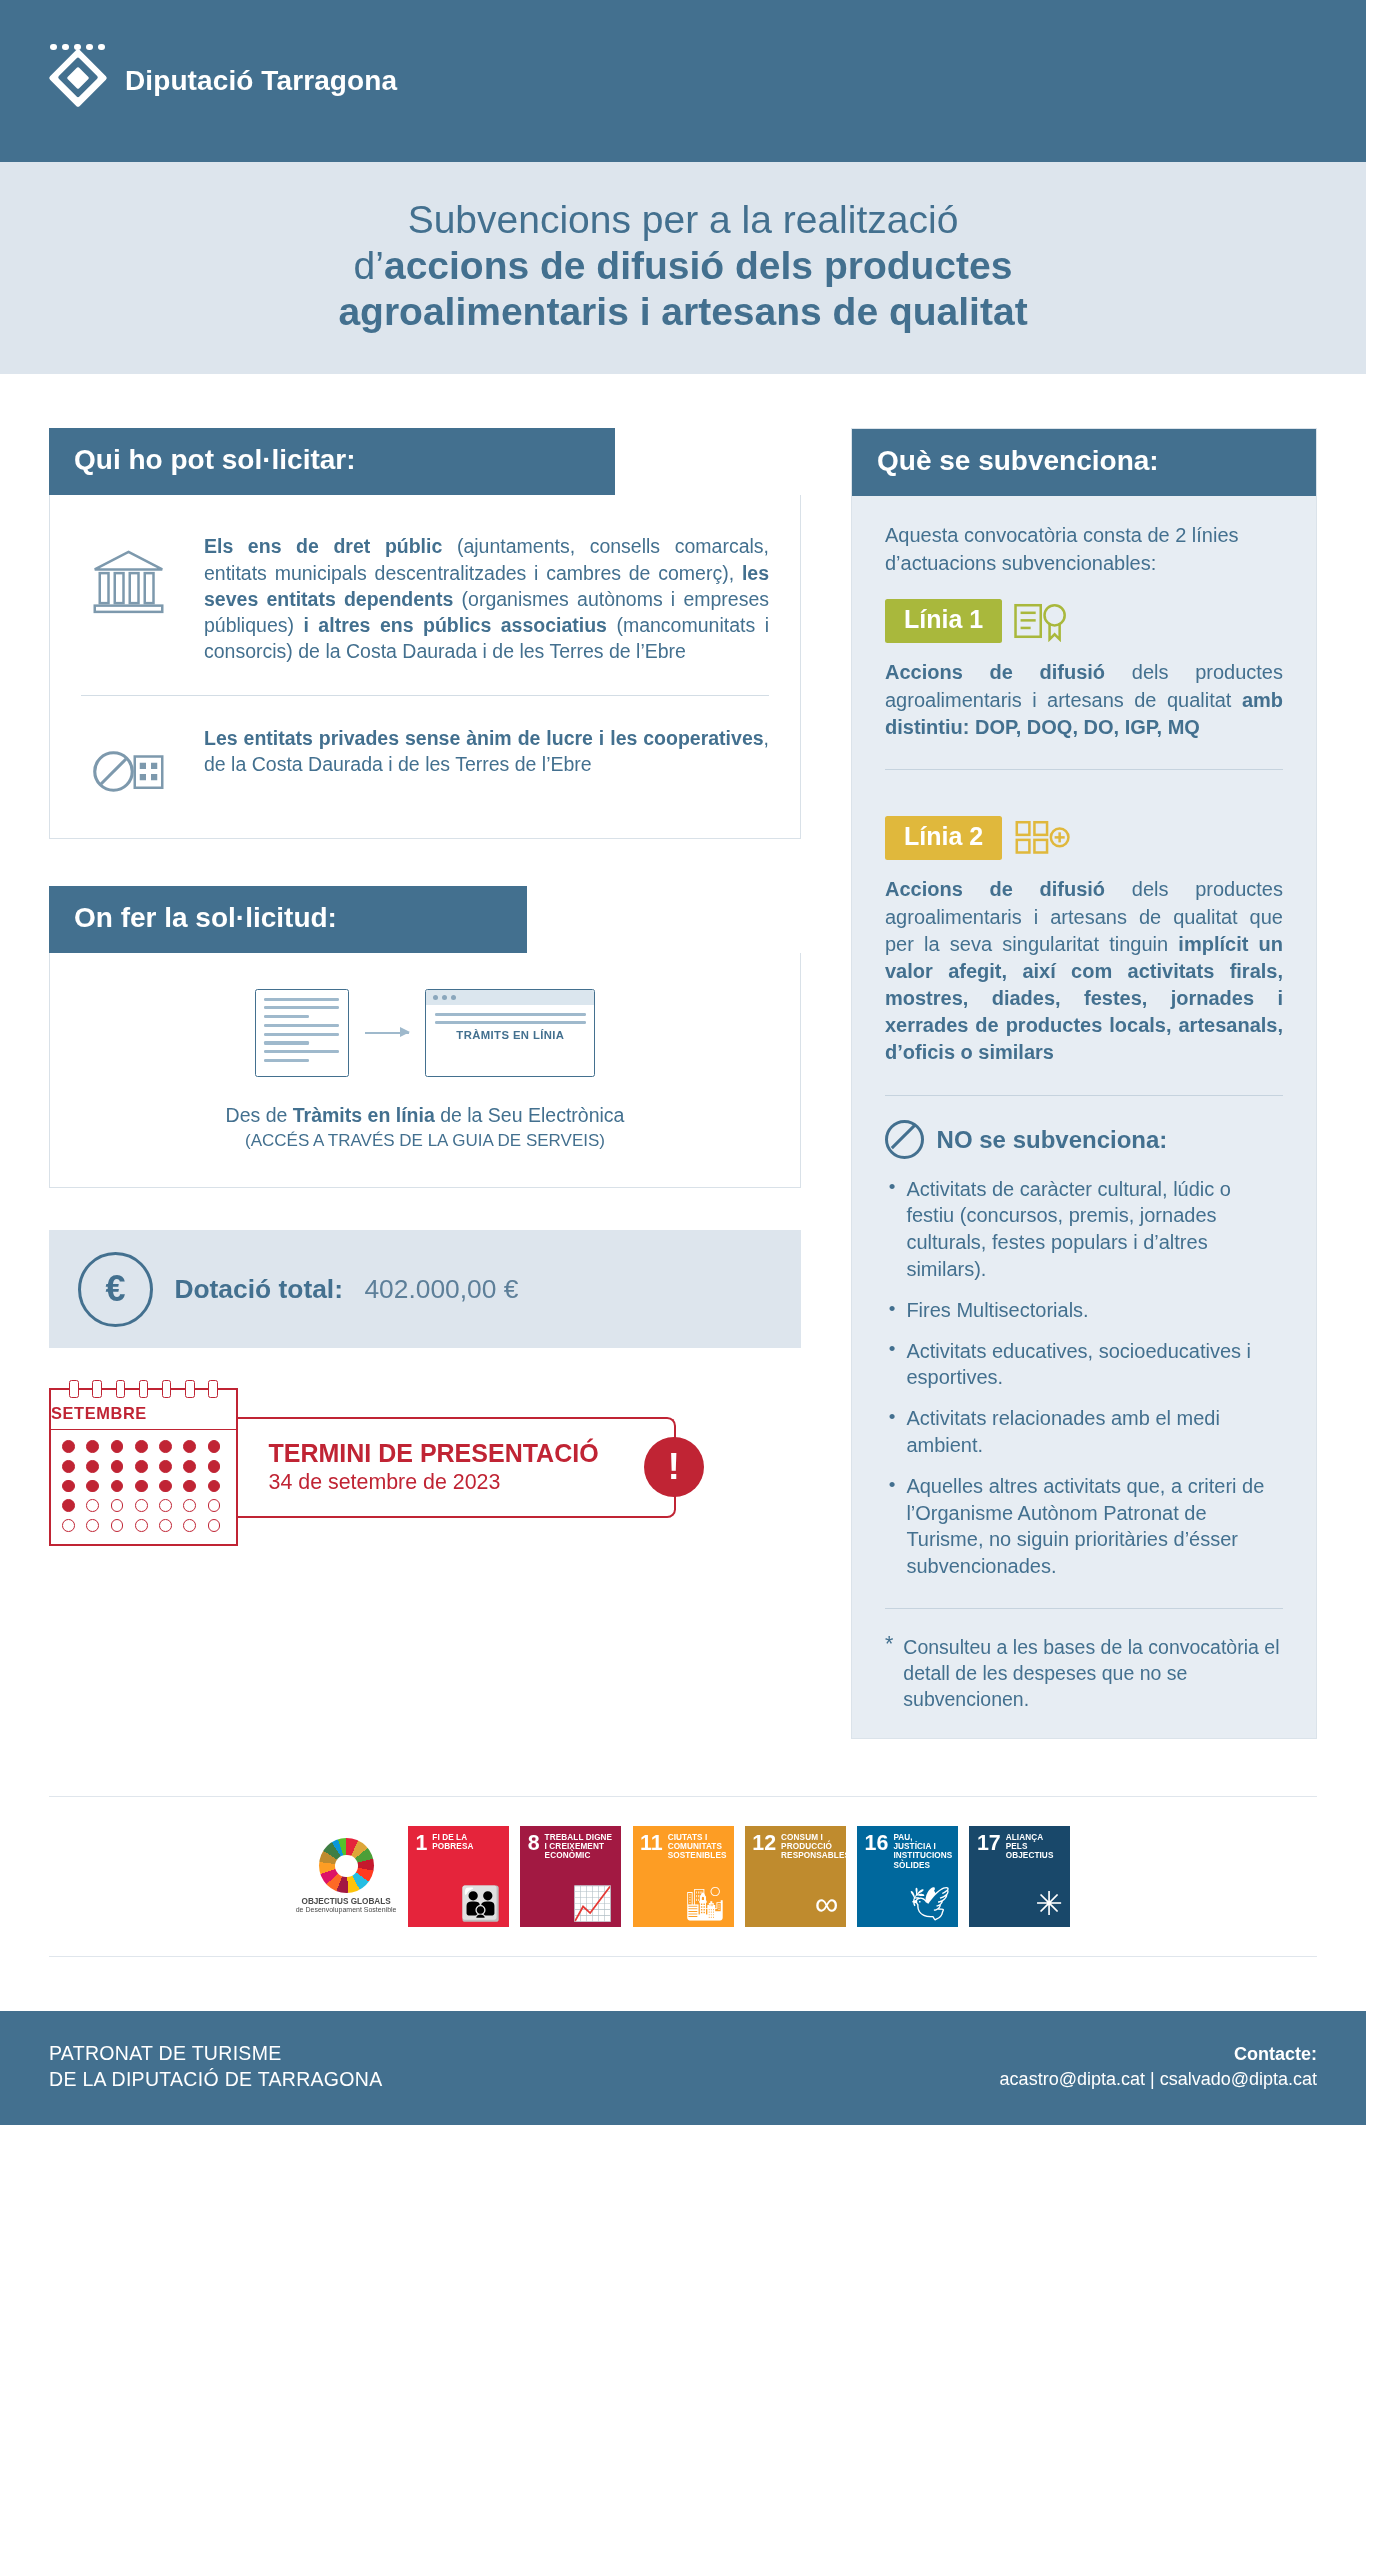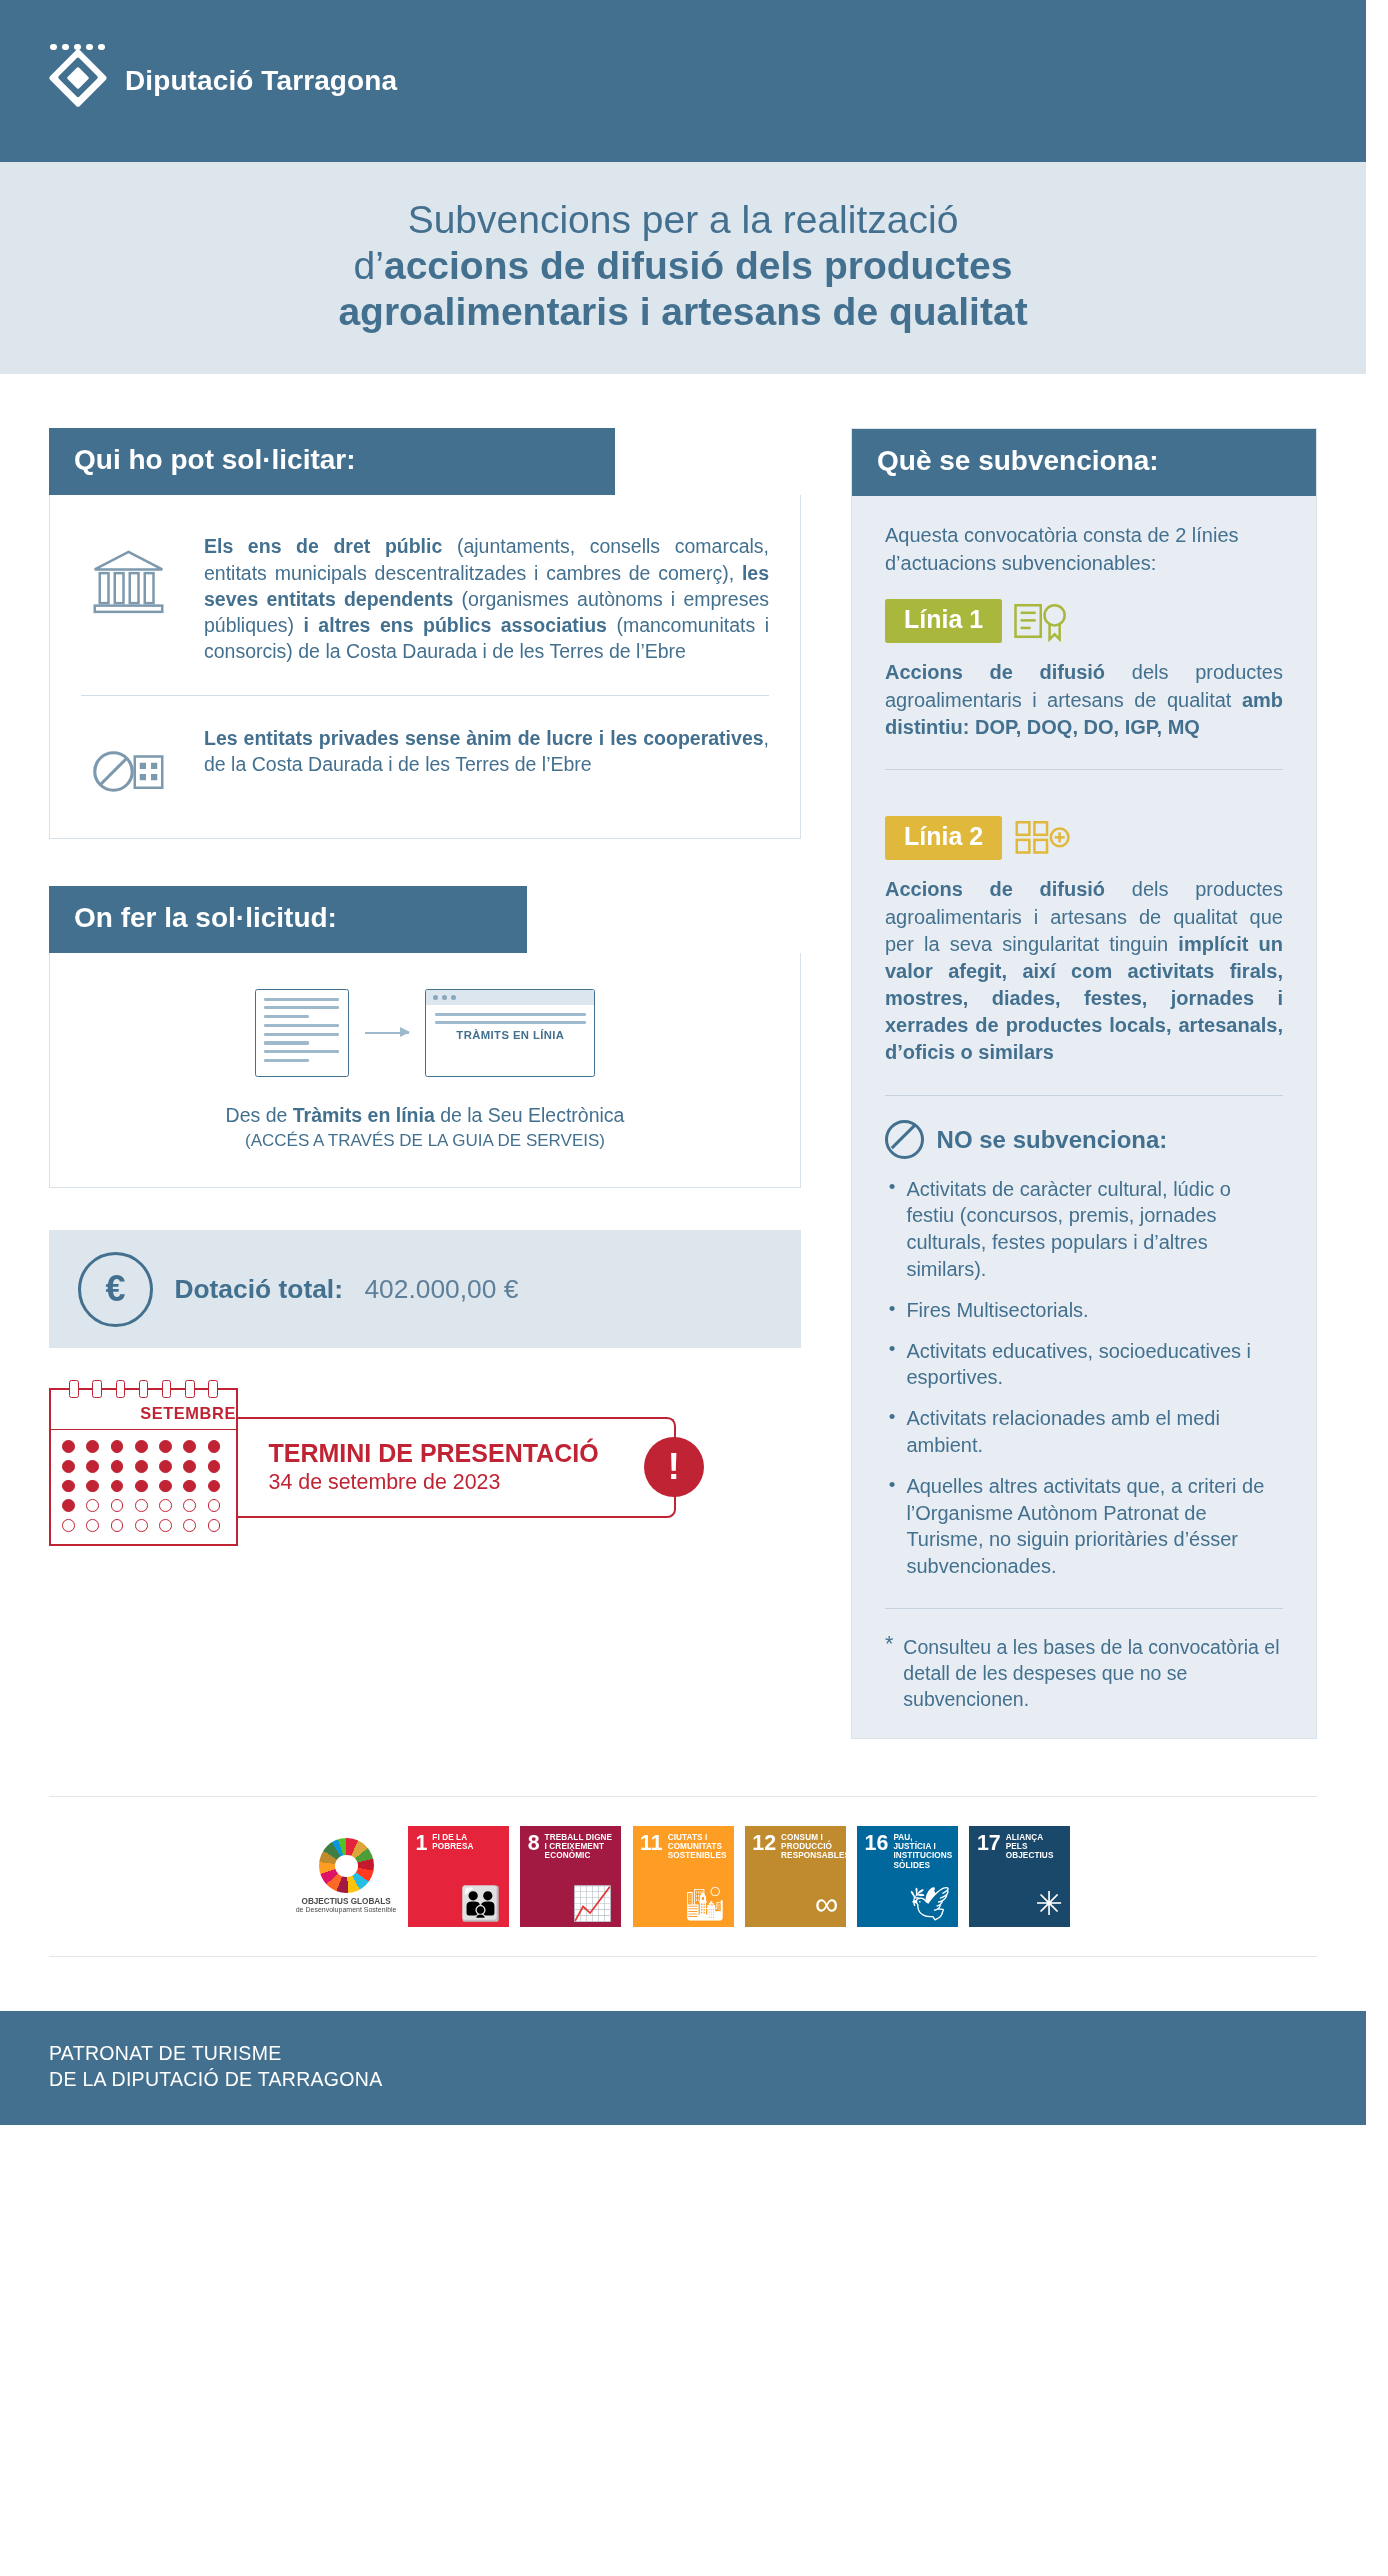--- a/index.html
+++ b/index.html
@@ -149,21 +149,21 @@
   .dotacio .val{color:#5d7f99;font-size:26.4px;}
 
   
   .termini{margin-top:40px;display:flex;align-items:center;gap:0;}
   .cal{
     width:189px;border:2.5px solid #c02434;background:#ffffff;box-sizing:border-box;position:relative;
   }
   .cal .rings{position:absolute;top:-10px;left:0;width:100%;display:flex;justify-content:space-around;padding:0 11.3px;box-sizing:border-box;}
   .cal .rings i{width:7.5px;height:16.4px;border:1.9px solid #c02434;border-radius:2.5px;background:#fff;display:block;}
   .cal .month{
-    text-align:right;color:#c02434;font-size:16.4px;font-weight:bold;letter-spacing:0.6px;
+    text-align:left;color:#c02434;font-size:16.4px;font-weight:bold;letter-spacing:0.6px;
     padding:14px 0 6.3px 0;border-bottom:1.9px solid #c02434;
   }
   .cal .grid{display:grid;grid-template-columns:repeat(7,1fr);gap:7px;padding:10px 11.3px 12.6px 11.3px;}
   .cal .grid i{width:10.7px;height:10.7px;border-radius:50%;border:1.9px solid #c02434;display:block;}
   .cal .grid i.f{background:#c02434;}
   .termini-box{
     border:2.5px solid #c02434;border-left:none;border-radius:0 8.8px 8.8px 0;
     padding:19px 75px 19px 33px;margin-left:-2.5px;position:relative;box-sizing:border-box;
   }
   .termini-box .t{color:#c02434;font-size:25px;font-weight:bold;line-height:1.25;}
@@ -555,16 +555,20 @@
         <div class="gly">✳</div>
       </div>
     </div>
   </div>
 
   <div class="footer">
     <div class="left">
       <div>PATRONAT DE TURISME</div>
       <div>DE LA DIPUTACIÓ DE TARRAGONA</div>
     </div>
+    <div class="right">
+      <div><b>Contacte:</b></div>
+      <div>acastro@dipta.cat | csalvado@dipta.cat</div>
+    </div>
   </div>
 
 </div>
 
 
 </body></html>

